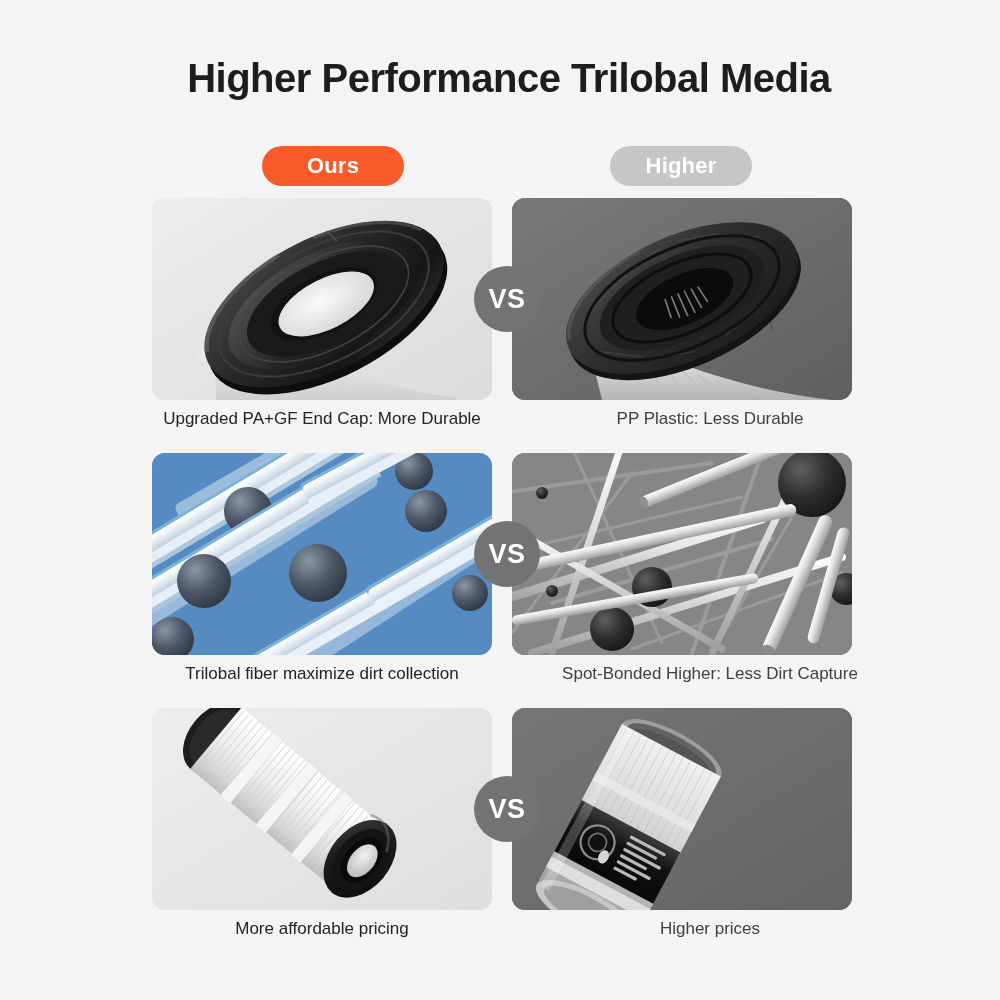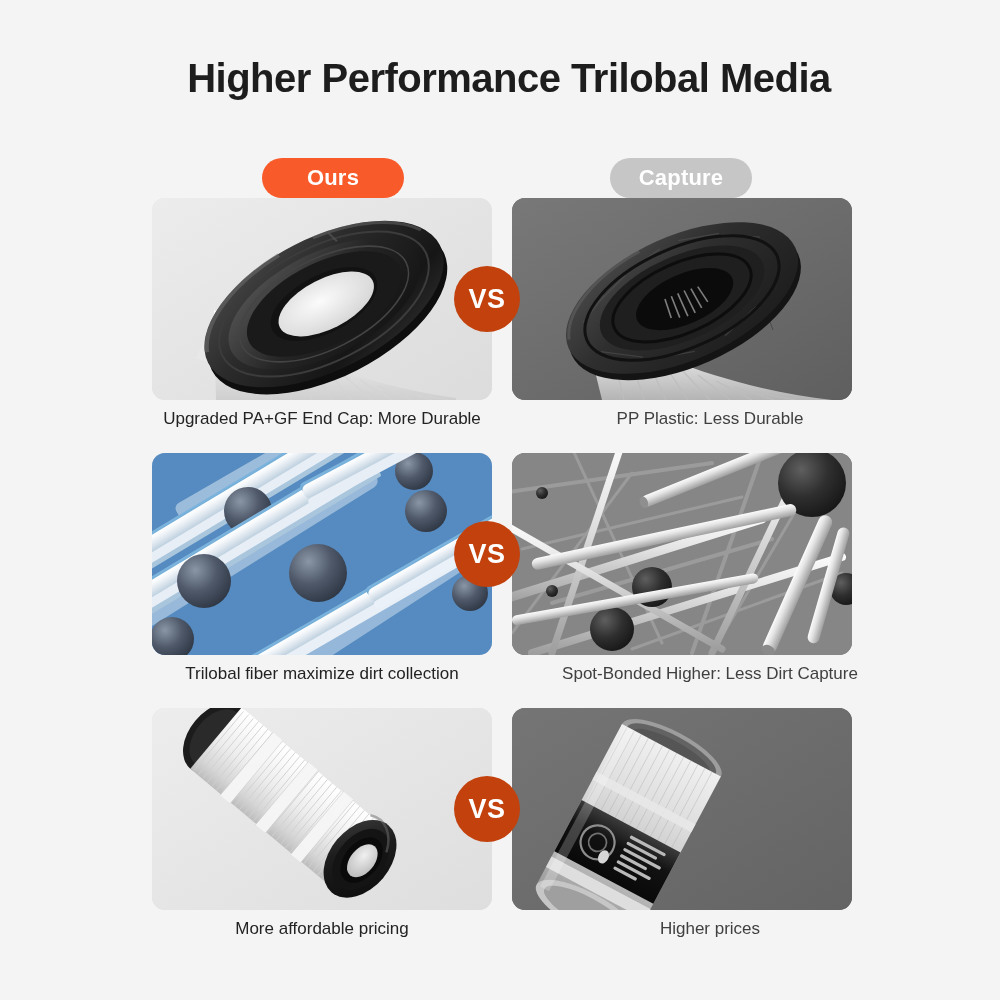--- a/index.html
+++ b/index.html
@@ -34,21 +34,20 @@
     padding-left: 18px;
   }
 
   
   .badge-row {
     position: absolute;
     top: 146px;
     left: 0;
     width: 1000px;
     height: 42px;
-    margin-top: 12px;
   }
   .badge {
     position: absolute;
     top: 0;
     height: 40px;
     border-radius: 20px;
     display: flex;
     align-items: center;
     justify-content: center;
     font-size: 22px;
@@ -101,26 +100,26 @@
     text-align: center;
     font-size: 17px;
     line-height: 1.3;
   }
   .caption-ours  { left: 152px; color: #232323; }
   .caption-others{ left: 540px; color: #404040; }
 
   
   .vs {
     position: absolute;
-    left: 454px;
+    left: 474px;
     top: 68px;
     width: 66px;
     height: 66px;
     border-radius: 50%;
-    background: #c2410c;
+    background: #737373;
     color: #fff;
     font-size: 27px;
     font-weight: 700;
     display: flex;
     align-items: center;
     justify-content: center;
     letter-spacing: 0.5px;
     z-index: 5;
   }
 
@@ -132,21 +131,21 @@
 </style>
 </head>
 <body>
 
 <div class="page">
 
   <div class="title">Higher Performance Trilobal Media</div>
 
   <div class="badge-row">
     <div class="badge badge-ours">Ours</div>
-    <div class="badge badge-others">Capture</div>
+    <div class="badge badge-others">Higher</div>
   </div>
 
   <div class="row row-1">
 
     <div class="panel panel-ours">
       <div class="art">
         <svg viewBox="0 0 340 202" preserveAspectRatio="xMidYMid slice">
           <defs>
             <linearGradient id="r1bg" x1="0" y1="0" x2="1" y2="1">
               <stop offset="0" stop-color="#ececec"></stop>

